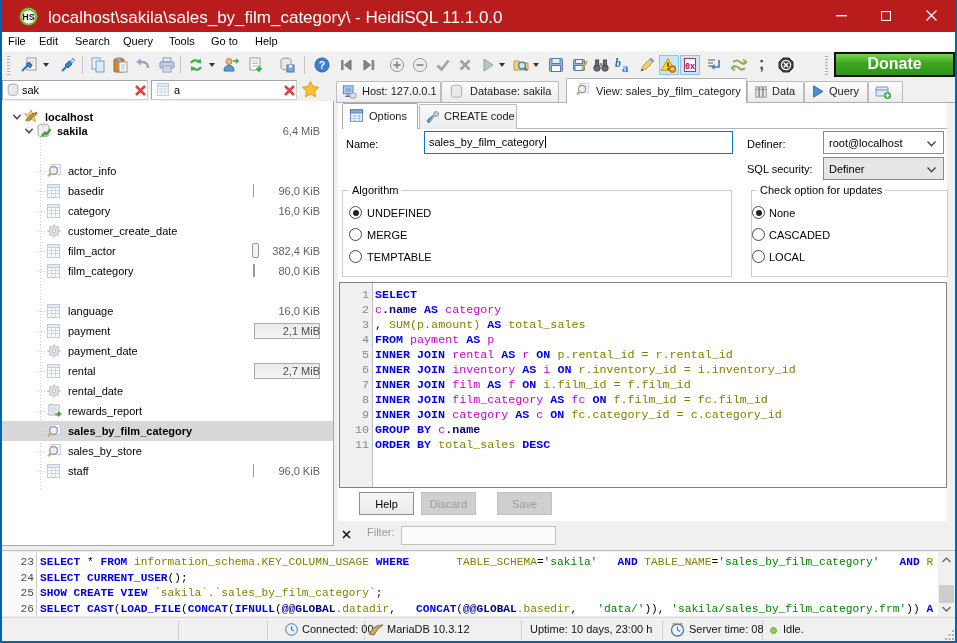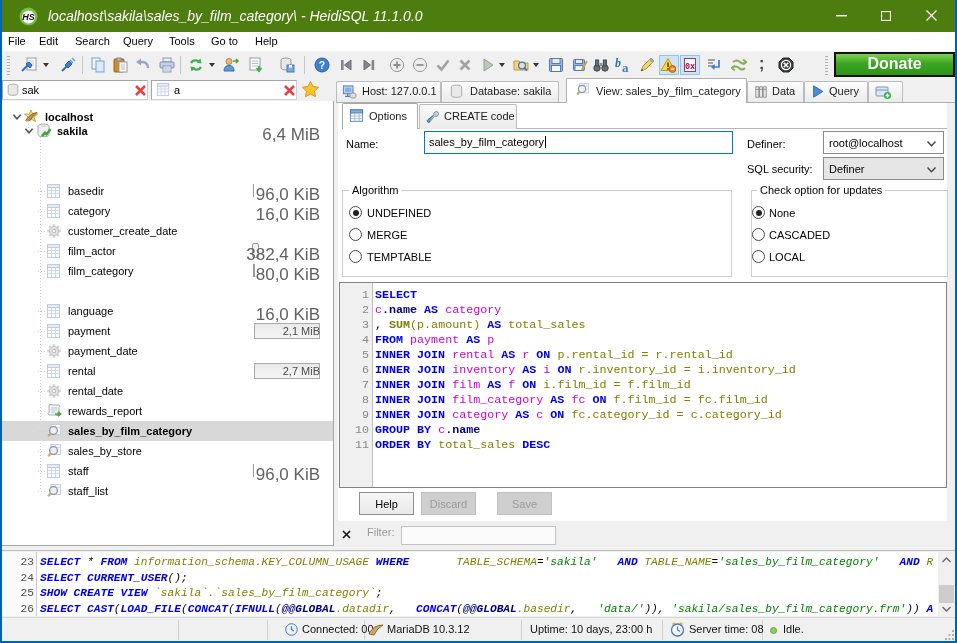--- a/index.html
+++ b/index.html
@@ -1,22 +1,22 @@
 <!DOCTYPE html>
 <html><head>
 <meta charset="utf-8">
 <style>
 * { margin:0; padding:0; box-sizing:border-box; }
 html,body { width:957px; height:643px; overflow:hidden; }
 body { font-family:"Liberation Sans", sans-serif; font-size:11px; color:#000; }
 #win { position:absolute; left:0; top:0; width:957px; height:643px; background:#f0f0f0; }
 .abs { position:absolute; }
 
-#titlebar { position:absolute; left:0; top:0; width:957px; height:32px; background:#4d7c0f;font-style:italic; }
-#title-text { position:absolute; left:48px; top:8px; color:#fff; font-size:14px; white-space:pre; }
+#titlebar { position:absolute; left:0; top:0; width:957px; height:32px; background:#b91c1c; }
+#title-text { position:absolute; left:48px; top:8px; color:#fff; font-size:17px; white-space:pre; }
 
 #bord-l { position:absolute; left:0; top:0; width:2px; height:643px; background:#0063b1; z-index:50;}
 #bord-r { position:absolute; left:955px; top:0; width:2px; height:643px; background:#0063b1; z-index:50;}
 #bord-b { position:absolute; left:0; top:641px; width:957px; height:2px; background:#0063b1; z-index:50;}
 
 #menubar { position:absolute; left:2px; top:32px; width:953px; height:19px; background:#fff; }
 #menubar span { position:absolute; top:3px; font-size:11px; }
 
 #toolbar { position:absolute; left:2px; top:51px; width:953px; height:27px; background:#f0f0f0; border-top:1px solid #f5f5f5; }
 .ticon { position:absolute; top:5px; width:16px; height:16px; }
@@ -26,21 +26,21 @@
 .dar { position:absolute; top:11px; width:0; height:0; border-left:3.5px solid transparent; border-right:3.5px solid transparent; border-top:4px solid #333; }
 .selbox { position:absolute; top:3px; width:20px; height:20px; background:#cde6f7; border:1px solid #90c4ea; }
 #donate { position:absolute; left:832px; top:0px; width:121px; height:25px; background:linear-gradient(#7dd24f,#3ba521 45%,#2f9318); border:2px solid #111; color:#fff; font-weight:bold; font-size:16px; text-align:center; line-height:19px; }
 
 #filt1 { position:absolute; left:2px; top:80px; width:146px; height:20px; background:#fff; border:1px solid; border-color:#a5a5a5 #cfcfcf #cfcfcf #a5a5a5; }
 #filt2 { position:absolute; left:151px; top:80px; width:146px; height:20px; background:#fff; border:1px solid; border-color:#a5a5a5 #cfcfcf #cfcfcf #a5a5a5; }
 #tree { position:absolute; left:2px; top:101px; width:332px; height:445px; background:#fff; border-right:1px solid #a5a5a5; border-bottom:1px solid #a5a5a5; overflow:hidden; }
 .trow { position:absolute; left:0; width:332px; height:20px; }
 .hstub { position:absolute; left:36px; top:10px; width:8px; height:1px; background-image:repeating-linear-gradient(to right,#cdcdcd 0 1px,transparent 1px 3px); }
 .tlabel { position:absolute; top:4px; font-size:11px; white-space:pre; }
-.tsize { position:absolute; right:14px; top:4px; font-size:17px; color:#616161; }
+.tsize { position:absolute; right:14px; top:4px; font-size:11px; color:#616161; }
 .tbar { position:absolute; background:#9a9a9a; }
 .tbox { position:absolute; left:252px; top:2px; width:66px; height:16px; background:linear-gradient(#e9e9e9,#f6f6f6); border:1px solid #ababab; }
 .tboxlbl { position:absolute; right:14px; top:4px; font-size:11px; color:#4d4d4d; }
 .chev { position:absolute; width:10px; height:10px; }
 
 .tab1 { position:absolute; top:81px; height:21px; background:linear-gradient(#fdfdfd,#ebebeb); border:1px solid #bcbcbc; border-bottom:none; border-radius:2px 2px 0 0; }
 #tab1-active { position:absolute; top:78px; height:25px; background:#fff; border:1px solid #b0b0b0; border-bottom:none; border-radius:2px 2px 0 0; z-index:3; }
 .tabtxt { position:absolute; font-size:11px; color:#1a1a1a; white-space:pre; }
 
 #rpanel { position:absolute; left:338px; top:103px; width:609px; height:446px; background:#fff; }
@@ -57,37 +57,37 @@
 .radio.sel:after { content:""; position:absolute; left:2.5px; top:2.5px; width:6px; height:6px; border-radius:50%; background:#222; }
 .radlbl { position:absolute; font-size:11px; padding-top:1px; }
 
 #editor { position:absolute; left:339px; top:282px; width:608px; height:206px; background:#fff; border:1px solid #828282; font-family:"Liberation Mono", monospace; }
 #gutter { position:absolute; left:0; top:0; width:33px; height:204px; background:#f0f0f0; border-right:1px solid #bdbdbd; }
 .lnum { position:absolute; left:0; width:29px; text-align:right; font-size:11.7px; color:#888888; }
 .cline { position:absolute; left:35px; font-size:11.7px; white-space:pre; color:#000; }
 .kw { color:#0000e8; font-weight:bold; }
 .tbl { color:#cc00cc; }
 .idn { color:#808000;margin-top:12px; }
-.fnc { color:#808000; font-weight:bold; }
+.fnc { color:#808000; font-weight:normal; }
 .nvy { color:#000080; font-weight:bold; }
 .str { color:#008000; }
 
 .btn { position:absolute; top:492px; height:23px; font-size:11px; text-align:center; padding-top:5px; }
 #btn-help { left:359px; width:55px; background:linear-gradient(#f6f6f6,#eaeaea); border:1px solid #8f8f8f; color:#000; }
 #btn-discard { left:421px; width:55px; background:#cfcfcf; border:1px solid #c0c0c0; color:#9b9b9b; }
 #btn-save { left:497px; width:55px; background:#cfcfcf; border:1px solid #c0c0c0; color:#9b9b9b; }
 
 #filterbar { position:absolute; left:338px; top:521px; width:617px; height:28px; background:#f0f0f0; }
 #filterbar .inp { position:absolute; left:63px; top:5px; width:155px; height:19px; background:#fbfbfb; border:1px solid #c2c2c2; }
 
 #hline1 { position:absolute; left:2px; top:550px; width:953px; height:1px; background:#bdbdbd; }
 #logpanel { position:absolute; left:2px; top:552px; width:953px; height:64px; background:#fff; font-family:"Liberation Mono", monospace; }
 #loggutter { position:absolute; left:0; top:0; width:35px; height:64px; background:#fafafa; border-right:1px solid #cccccc; }
 .llnum { position:absolute; left:0; width:32px; text-align:right; font-size:11.2px; color:#4f4f4f; }
-.lline { position:absolute; left:38px; font-size:11.2px; white-space:pre; color:#000;font-style:italic; }
+.lline { position:absolute; left:38px; font-size:11.2px; white-space:pre; color:#000; }
 #logsb { position:absolute; left:936px; top:0; width:17px; height:64px; background:#f0f0f0; }
 
 #statusbar { position:absolute; left:2px; top:617px; width:953px; height:24px; background:#f0f0f0; border-top:1px solid #d7d7d7; font-size:11px; }
 .ssep { position:absolute; top:2px; width:1px; height:20px; background:#cfcfcf; }
 .stxt { position:absolute; top:5px; white-space:pre; color:#111; }
 </style>
 </head>
 <body>
 <div id="win">
 
@@ -399,20 +399,27 @@
     <div class="trow" style="top:20px">
         <svg class="abs chev" style="left:22px;top:5px" viewBox="0 0 11 11">
           <use href="#i-chevd"></use>
         </svg>
         <svg class="abs" style="left:34px;top:2px" width="16" height="16" viewBox="0 0 16 16">
           <use href="#i-db"></use>
         </svg>
         <div class="tlabel" style="left:55px;font-weight:bold">sakila</div>
         <div class="tsize">6,4 MiB</div>
       </div>
+    <div class="trow" style="top:60px">
+        <div class="hstub"></div>
+        <svg class="abs" style="left:44px;top:2px" width="16" height="16" viewBox="0 0 16 16">
+          <use href="#i-view"></use>
+        </svg>
+        <div class="tlabel" style="left:66px">actor_info</div>
+      </div>
     <div class="trow" style="top:80px">
         <div class="hstub"></div>
         <svg class="abs" style="left:44px;top:2px" width="16" height="16" viewBox="0 0 16 16">
           <use href="#i-table"></use>
         </svg>
         <div class="tlabel" style="left:66px">basedir</div>
         <div class="tbar" style="left:251px;top:3px;width:1px;height:13px"></div>
         <div class="tsize">96,0 KiB</div>
       </div>
     <div class="trow" style="top:100px">
@@ -510,27 +517,20 @@
         <div class="tlabel" style="left:66px">sales_by_store</div>
       </div>
     <div class="trow" style="top:360px">
         <div class="hstub"></div>
         <svg class="abs" style="left:44px;top:2px" width="16" height="16" viewBox="0 0 16 16">
           <use href="#i-table"></use>
         </svg>
         <div class="tlabel" style="left:66px">staff</div>
         <div class="tbar" style="left:251px;top:3px;width:1px;height:13px"></div>
         <div class="tsize">96,0 KiB</div>
-      </div>
-    <div class="trow" style="top:380px">
-        <div class="hstub"></div>
-        <svg class="abs" style="left:44px;top:2px" width="16" height="16" viewBox="0 0 16 16">
-          <use href="#i-view"></use>
-        </svg>
-        <div class="tlabel" style="left:66px">staff_list</div>
       </div>
   </div>
 
   <div id="tabsrow">
     <div class="tab1" style="left:336px;width:105px"></div>
     <svg class="abs" style="left:342px;top:85px" width="15" height="14" viewBox="0 0 16 16">
         <rect x="1" y="1" width="11" height="9" fill="#bcd3ea" stroke="#4a77b0"></rect>
         <rect x="3" y="3" width="7" height="5" fill="#7fb2e0"></rect>
         <path d="M6 10 L6 13 M3 13 L10 13" stroke="#4a77b0" stroke-width="1.4"></path>
         <ellipse cx="12" cy="11" rx="3.4" ry="2" fill="#e0e0e0" stroke="#909090"></ellipse>

